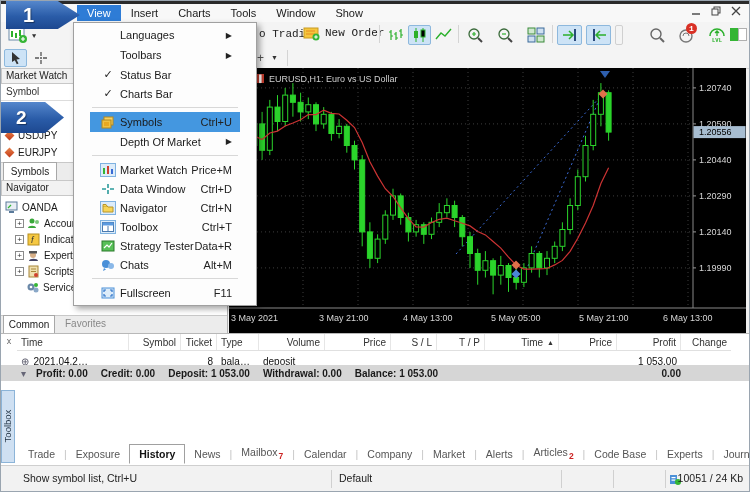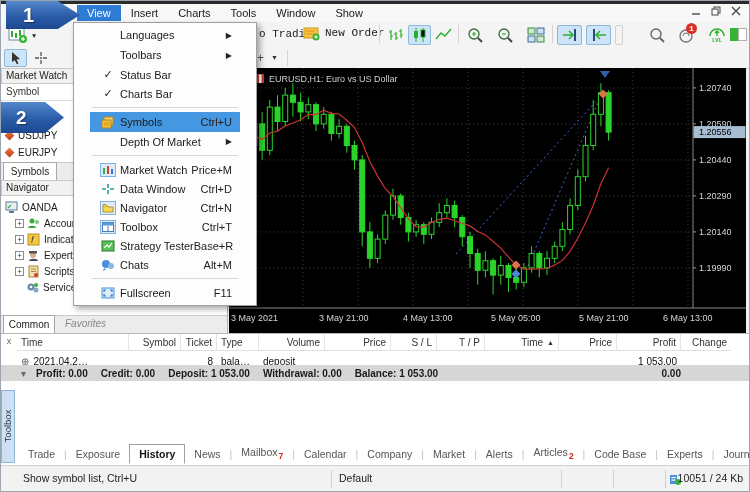--- a/index.html
+++ b/index.html
@@ -294,21 +294,21 @@
       <svg class="ico-svg" width="14" height="13">
           <circle cx="5" cy="6" r="3.5" fill="#6a88a8"></circle>
           <circle cx="5" cy="6" r="1.3" fill="#fff"></circle>
           <circle cx="10" cy="9" r="2.5" fill="#8aa8c8"></circle>
           <circle cx="10" cy="4" r="2" fill="#35b535"></circle>
         </svg>
       <span>Services</span>
     </div>
     <div class="tabstrip" style="left:0;top:135px;width:226px;height:18px;"></div>
     <div class="tab" style="left:2px;top:135px;width:52px;">Common</div>
-    <div class="abs" style="left:64px;top:138px;font-size:10px;color:#888;font-style:italic;">Favorites</div>
+    <div class="abs" style="left:64px;top:138px;font-size:10px;color:#888;">Favorites</div>
   </div>
 
   <div class="abs" id="chart">
     <svg id="chart-svg" width="517" height="265">
         <line x1="0" y1="19.9" x2="464" y2="19.9" stroke="#3d3d3d" stroke-dasharray="1,3"></line>
         <line x1="0" y1="55.9" x2="464" y2="55.9" stroke="#3d3d3d" stroke-dasharray="1,3"></line>
         <line x1="0" y1="91.9" x2="464" y2="91.9" stroke="#3d3d3d" stroke-dasharray="1,3"></line>
         <line x1="0" y1="127.9" x2="464" y2="127.9" stroke="#3d3d3d" stroke-dasharray="1,3"></line>
         <line x1="0" y1="163.9" x2="464" y2="163.9" stroke="#3d3d3d" stroke-dasharray="1,3"></line>
         <line x1="0" y1="199.9" x2="464" y2="199.9" stroke="#3d3d3d" stroke-dasharray="1,3"></line>
@@ -539,21 +539,21 @@
       <span class="sc">Ctrl+T</span>
     </div>
     <div class="mi">
       <span class="gut">
           <svg class="ico-svg" width="14" height="12">
             <rect x="1" y="1" width="12" height="10" fill="#58c058" stroke="#2a7a2a"></rect>
             <path d="M3 8l3-3 2 2 3-4" stroke="#fff" fill="none" stroke-width="1.2"></path>
           </svg>
         </span>
       <span class="lbl">Strategy Tester</span>
-      <span class="sc">Base+R</span>
+      <span class="sc">Data+R</span>
     </div>
     <div class="mi">
       <span class="gut">
           <svg class="ico-svg" width="14" height="12">
             <circle cx="5" cy="5" r="4" fill="#4a90d8"></circle>
             <circle cx="10" cy="7" r="3" fill="#8ab8e8"></circle>
             <path d="M3 9l-1 3 3-1.5z" fill="#4a90d8"></path>
           </svg>
         </span>
       <span class="lbl">Chats</span>

